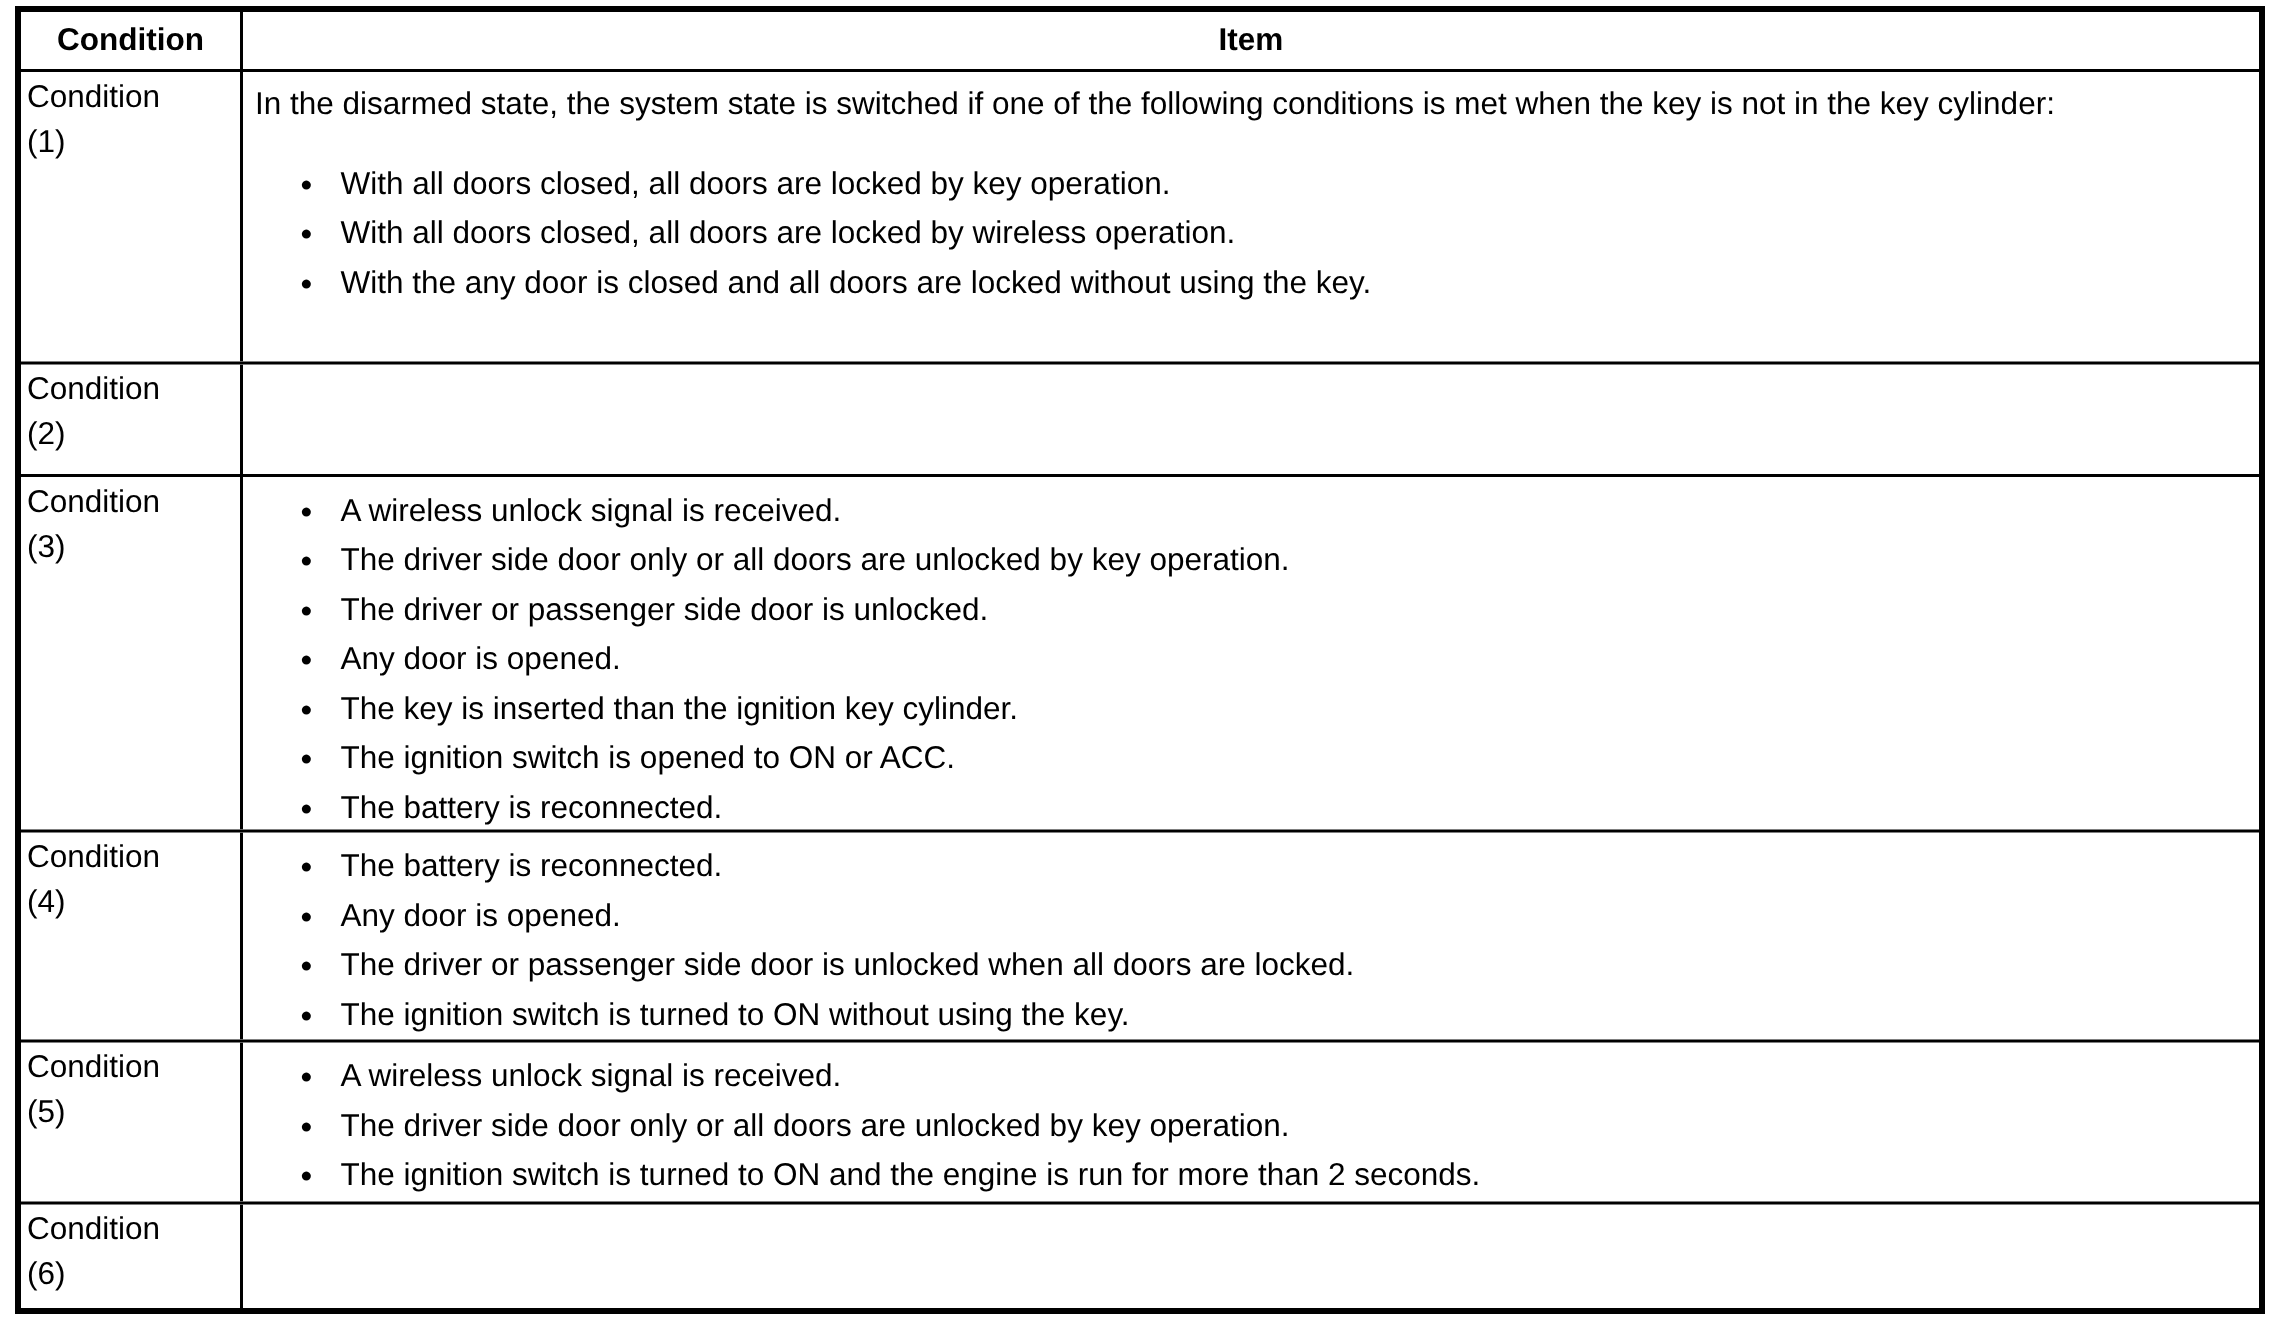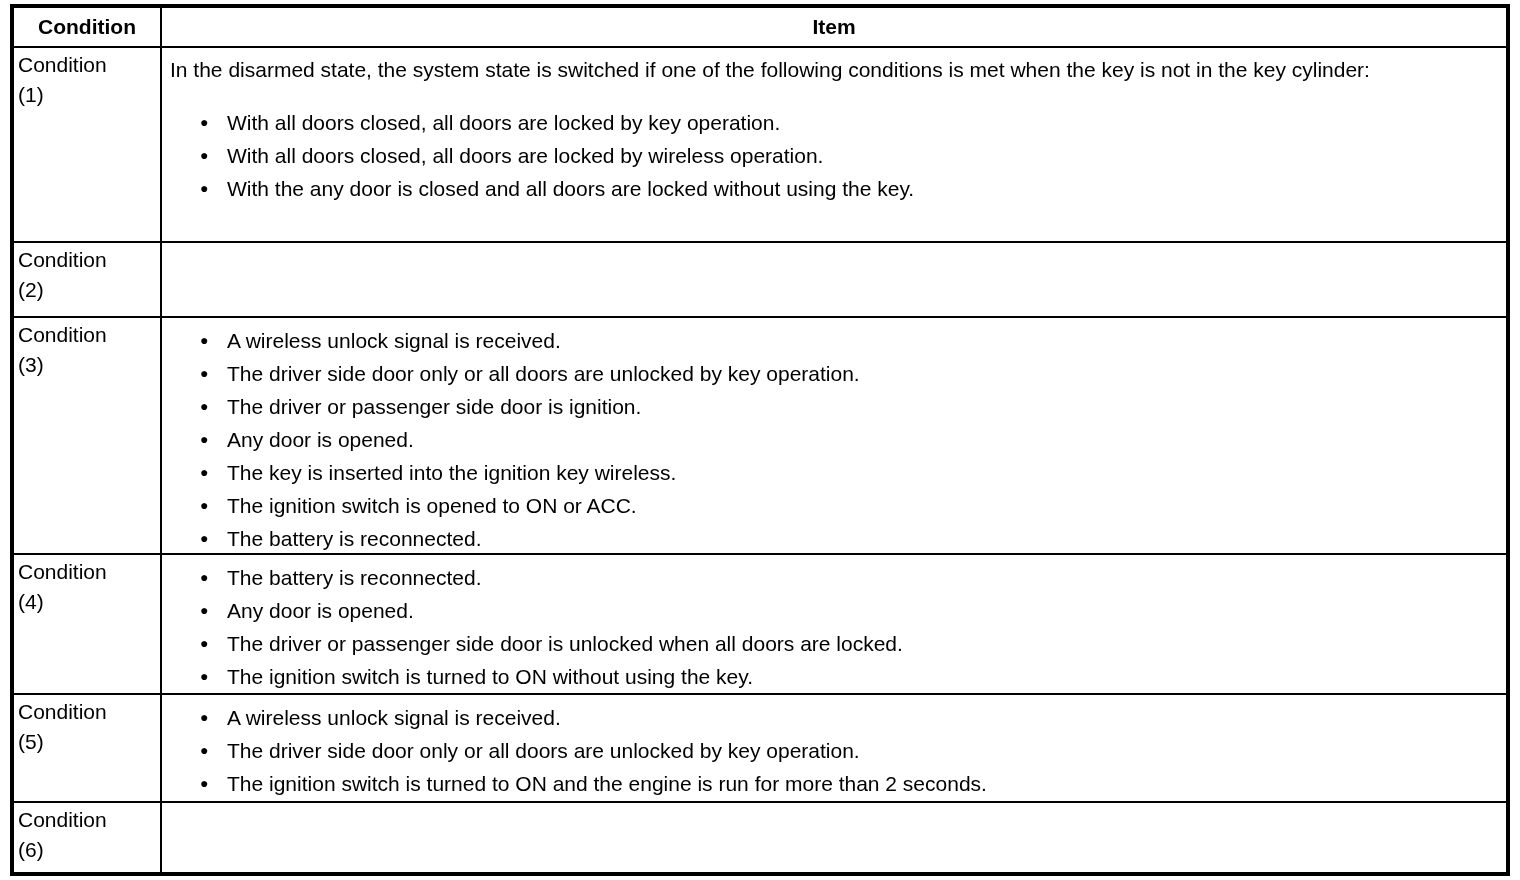--- a/index.html
+++ b/index.html
@@ -119,29 +119,29 @@
             <li class="bullet">
               <span class="dot">●</span>
               <span class="btext">A wireless unlock signal is received.</span>
             </li>
             <li class="bullet">
               <span class="dot">●</span>
               <span class="btext">The driver side door only or all doors are unlocked by key operation.</span>
             </li>
             <li class="bullet">
               <span class="dot">●</span>
-              <span class="btext">The driver or passenger side door is ignition.</span>
+              <span class="btext">The driver or passenger side door is unlocked.</span>
             </li>
             <li class="bullet">
               <span class="dot">●</span>
               <span class="btext">Any door is opened.</span>
             </li>
             <li class="bullet">
               <span class="dot">●</span>
-              <span class="btext">The key is inserted into the ignition key wireless.</span>
+              <span class="btext">The key is inserted than the ignition key cylinder.</span>
             </li>
             <li class="bullet">
               <span class="dot">●</span>
               <span class="btext">The ignition switch is opened to ON or ACC.</span>
             </li>
             <li class="bullet">
               <span class="dot">●</span>
               <span class="btext">The battery is reconnected.</span>
             </li>
           </ul>

